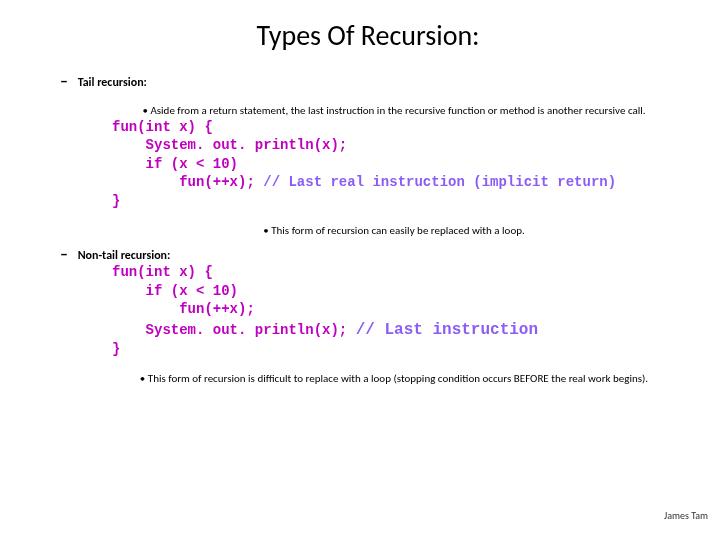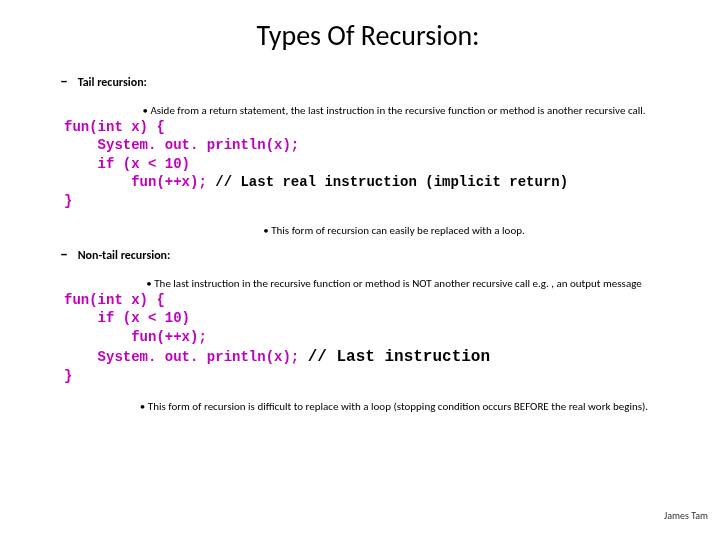--- a/index.html
+++ b/index.html
@@ -5,22 +5,22 @@
   * { margin: 0; padding: 0; box-sizing: border-box; }
   html, body { width: 720px; height: 540px; background: #fff; font-family: Calibri, "Segoe UI", sans-serif; color: #000; }
   .slide { width: 720px; height: 540px; padding: 18px 24px 10px 40px; position: relative; }
   .title { font-size: 28px; font-weight: 400; text-align: center; margin-bottom: 18px; }
   .dash-item { margin-left: 20px; margin-top: 6px; }
   .dash-item .dash { display: inline-block; width: 14px; vertical-align: top; font-weight: 700; }
   .sub-head { font-size: 12px; font-weight: 700; display: inline; }
   .bullets { margin-left: 52px; margin-top: 2px; }
   .bullet { font-size: 11px; line-height: 1.25; margin-top: 14px; padding-left: 12px; text-indent: -12px; text-align: center; }
   .bullet::before { content: "• "; }
-  .code { font-family: "Courier New", Courier, monospace; color: #c000c0; font-weight: 700; font-size: 14px; line-height: 1.25; margin-left: 24px; white-space: pre; margin-top: 1px; }
-  .comment { color: #000000; font-family: Liberation Mono, monospace; }
+  .code { font-family: "Courier New", Courier, monospace; color: #c000c0; font-weight: 700; font-size: 14px; line-height: 1.25; margin-left: 72px; white-space: pre; margin-top: 1px; }
+  .comment { color: #8b5cf6; font-family: Liberation Mono, monospace; }
   .footer { position: absolute; bottom: 18px; right: 12px; font-size: 10px; color: #333; font-family: Calibri, sans-serif; }
 </style>
 </head>
 <body>
 
 <div class="slide">
 
   <div class="title">Types Of Recursion:</div>
 
   <div class="dash-item">
@@ -36,23 +36,20 @@
   <div class="code"><span>        fun(++x); </span><span class="comment">// Last real instruction (implicit return)</span></div>
   <div class="code">}</div>
   <div class="bullets">
     <div class="bullet">This form of recursion can easily be replaced with a loop.</div>
   </div>
 
   <div class="dash-item">
     <span class="dash">–</span>
     <span class="sub-head">Non-tail recursion:</span>
   </div>
-  <div class="bullets">
-    <div class="bullet">The last instruction in the recursive function or method is NOT another recursive call e.g. , an output message</div>
-  </div>
   <div class="code">fun(int x) {</div>
   <div class="code">    if (x &lt; 10)</div>
   <div class="code">        fun(++x);</div>
   <div class="code"><span>    System. out. println(x); </span><span class="comment" style="font-size:16px;">// Last instruction</span></div>
   <div class="code">}</div>
   <div class="bullets">
     <div class="bullet">This form of recursion is difficult to replace with a loop (stopping condition occurs BEFORE the real work begins).</div>
   </div>
 
   <div class="footer">James Tam</div>

